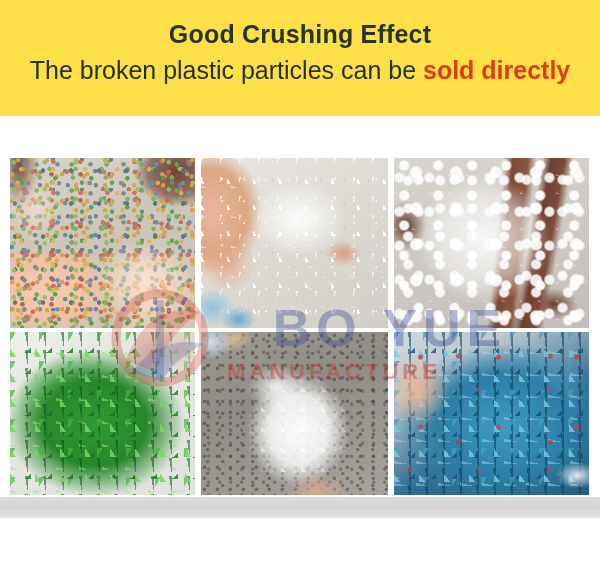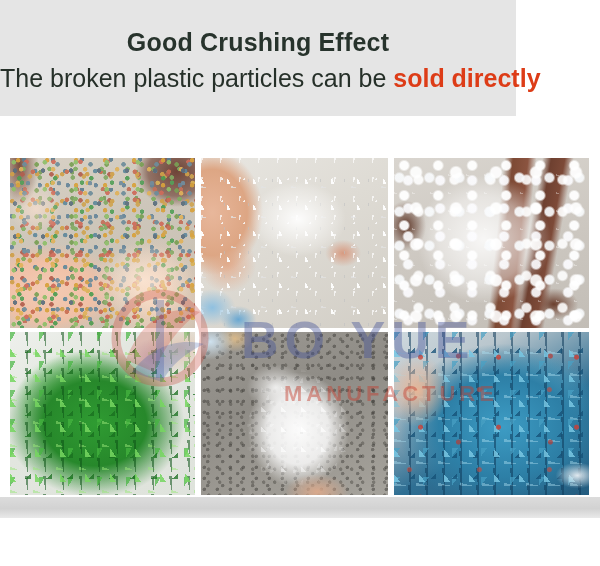--- a/index.html
+++ b/index.html
@@ -10,27 +10,27 @@
   body {
     width: 600px;
     height: 566px;
     font-family: "Liberation Sans", sans-serif;
     overflow: hidden;
     position: relative;
   }
 
   
   .banner {
-    width: 516px;
+    width: 600px;
     height: 116px;
-    background: #e5e5e5;
+    background: #fde047;
     position: relative;
     text-align: center;
     box-sizing: border-box;
-    padding-top: 26px;
+    padding-top: 18px;
   }
   .banner-title {
     font-size: 25px;
     font-weight: bold;
     color: #27332c;
     letter-spacing: 0.2px;
     line-height: 32px;
     margin: 0;
   }
   .banner-sub {
@@ -286,32 +286,32 @@
     left: 215px;
     top: 140px;
     width: 330px;
   }
   .wm-brand {
     font-size: 52px;
     font-weight: bold;
     letter-spacing: 6px;
     line-height: 52px;
     color: rgba(62,78,150,0.40);
-    margin: 16px;
+    margin: 4px;
     white-space: nowrap;
+    text-align: center;
   }
   .wm-tag {
     font-size: 22px;
     font-weight: bold;
     letter-spacing: 4px;
     line-height: 24px;
     color: rgba(196,60,44,0.45);
     margin: 6px 0 0 2px;
     white-space: nowrap;
-    text-align: center;
   }
 
   
   .footer-band {
     position: absolute;
     left: 0;
     top: 497px;
     width: 600px;
     height: 21px;
     background: linear-gradient(180deg, #dcdcdc 0%, #d2d2d2 55%, #e9e9e9 100%);

